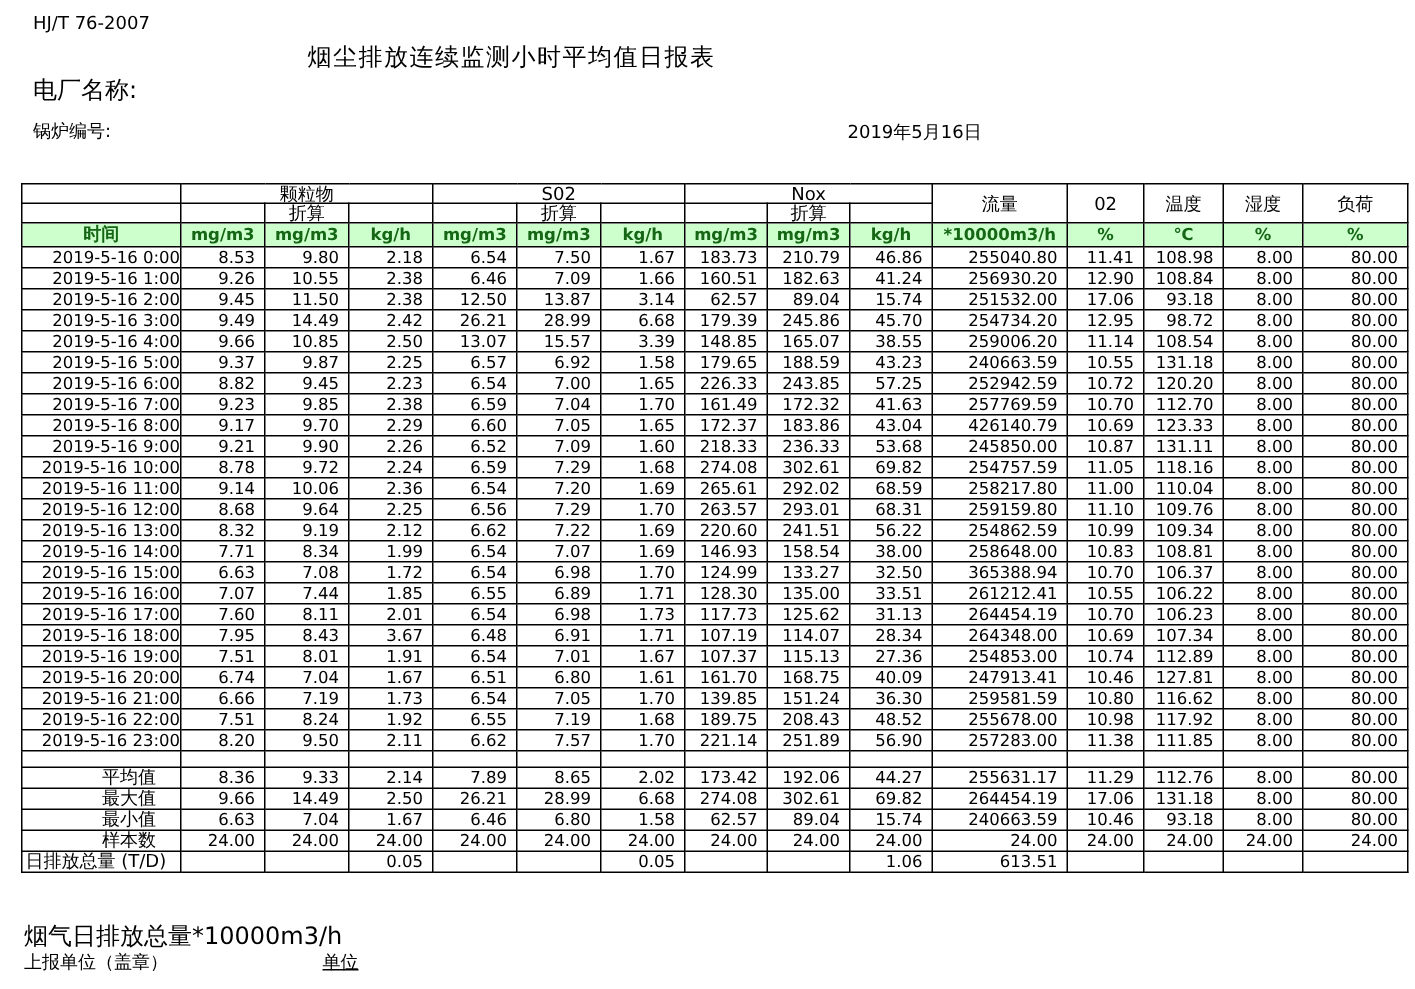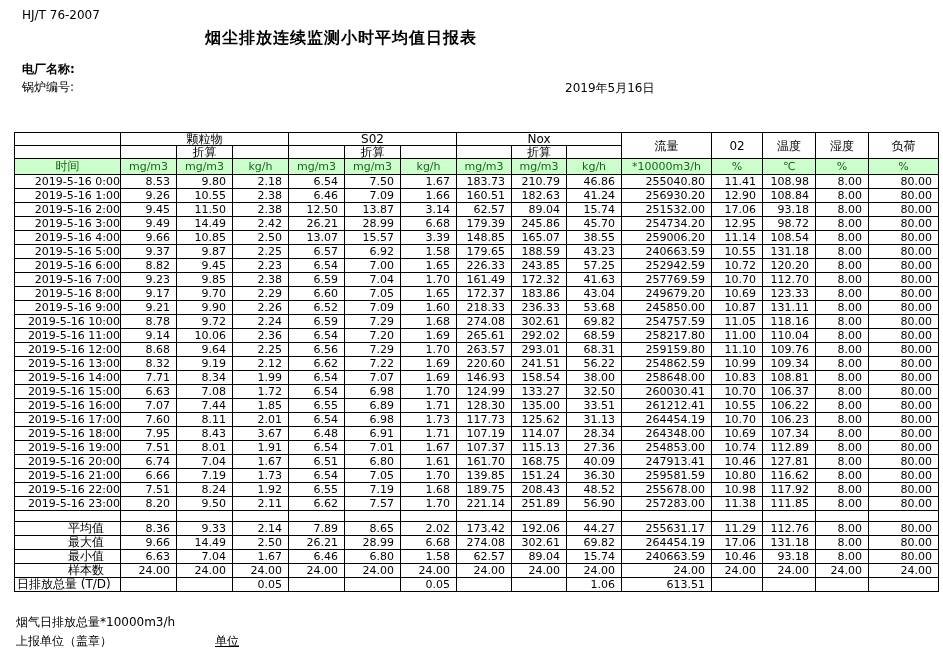--- a/index.html
+++ b/index.html
@@ -3,43 +3,43 @@
 <meta charset="utf-8">
 <style>
   html,body{margin:0;padding:0;}
   body{
     width:943px;height:659px;overflow:hidden;position:relative;
     background:#ffffff;color:#000;
     font-family:"DejaVu Sans","Liberation Sans",sans-serif;
   }
   .abs{position:absolute;white-space:nowrap;}
   #std-code{left:22px;top:8px;font-size:12px;font-weight:normal;}
-  #report-title{left:205px;top:28px;font-size:16px;font-weight:bold;letter-spacing:1px;}
-  #plant-label{left:22px;top:61px;font-size:12px;font-weight:bold;}
+  #report-title{left:205px;top:28px;font-size:16px;font-weight:normal;letter-spacing:1px;}
+  #plant-label{left:22px;top:50px;font-size:16px;font-weight:normal;}
   #boiler-label{left:22px;top:79px;font-size:12px;font-weight:normal;}
   #report-date{left:565px;top:80px;font-size:12px;text-align:right;}
-  #flow-total-label{left:16px;top:614px;font-size:12px;}
+  #flow-total-label{left:16px;top:614px;font-size:16px;}
   #report-unit-label{left:16px;top:633px;font-size:12px;font-weight:normal;}
   #unit-label{left:215px;top:633px;font-size:12px;text-decoration:underline;}
 
   table{
-    position:absolute;left:14px;top:132px;width:881px;
+    position:absolute;left:14px;top:122px;width:881px;
     border-collapse:collapse;table-layout:fixed;
     font-size:11px;
   }
   td{
     border:1px solid #000;
     padding:0 2px;height:13px;line-height:13px;
     overflow:hidden;white-space:nowrap;
   }
   td.hdr{text-align:center;font-size:12px;height:12px;line-height:12px;}
   tr.units-row td{
     background:var(--green-bg,#ccffcc);
     color:var(--green-text,#156615);
-    text-align:center;height:15px;line-height:15px;font-size:11px;
+    text-align:center;height:15px;line-height:15px;font-size:11px;font-weight:bold;
   }
   tr.units-row td.time-hdr{font-size:12px;}
   td.num{text-align:right;padding-right:6px;}
   td.time-cell{text-align:right;padding-right:0;}
   td.sum-label{text-align:right;padding-right:16px;font-size:12px;margin-left:41px;}
   td.sum-label.left{text-align:left;padding-left:2px;}
   tr.spacer-row td{height:10px;line-height:10px;}
 </style>
 </head>
 <body>
@@ -251,21 +251,21 @@
         <td class="time-cell">2019-5-16  8:00</td>
         <td class="num">9.17</td>
         <td class="num">9.70</td>
         <td class="num">2.29</td>
         <td class="num">6.60</td>
         <td class="num">7.05</td>
         <td class="num">1.65</td>
         <td class="num">172.37</td>
         <td class="num">183.86</td>
         <td class="num">43.04</td>
-        <td class="num">249679.20</td>
+        <td class="num">426140.79</td>
         <td class="num">10.69</td>
         <td class="num">123.33</td>
         <td class="num">8.00</td>
         <td class="num">80.00</td>
       </tr>
       <tr>
         <td class="time-cell">2019-5-16  9:00</td>
         <td class="num">9.21</td>
         <td class="num">9.90</td>
         <td class="num">2.26</td>
@@ -370,21 +370,21 @@
         <td class="time-cell">2019-5-16 15:00</td>
         <td class="num">6.63</td>
         <td class="num">7.08</td>
         <td class="num">1.72</td>
         <td class="num">6.54</td>
         <td class="num">6.98</td>
         <td class="num">1.70</td>
         <td class="num">124.99</td>
         <td class="num">133.27</td>
         <td class="num">32.50</td>
-        <td class="num">260030.41</td>
+        <td class="num">365388.94</td>
         <td class="num">10.70</td>
         <td class="num">106.37</td>
         <td class="num">8.00</td>
         <td class="num">80.00</td>
       </tr>
       <tr>
         <td class="time-cell">2019-5-16 16:00</td>
         <td class="num">7.07</td>
         <td class="num">7.44</td>
         <td class="num">1.85</td>

